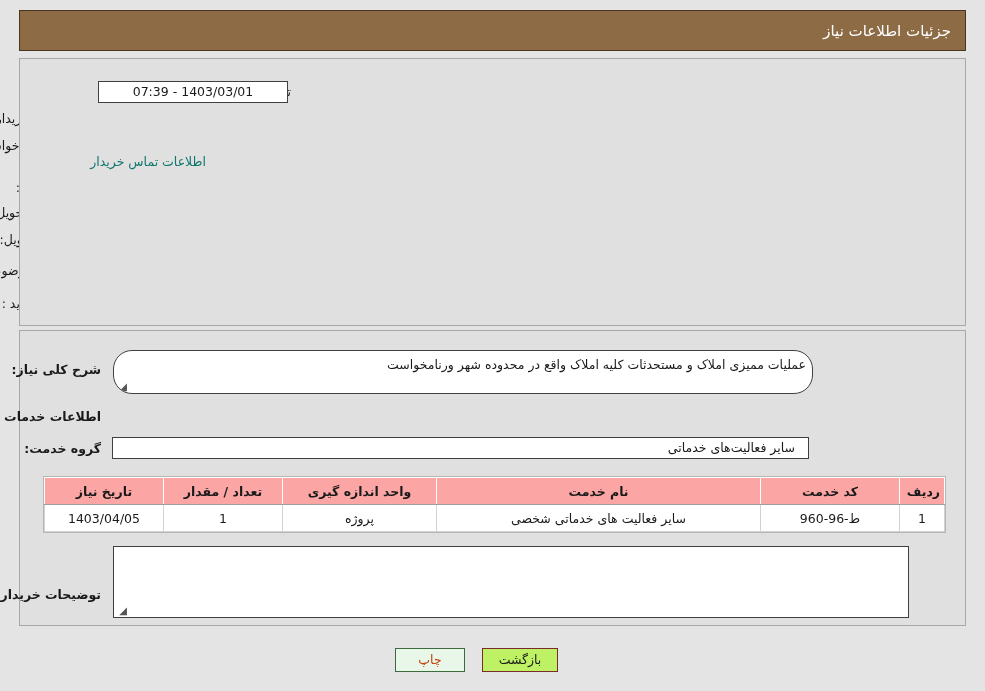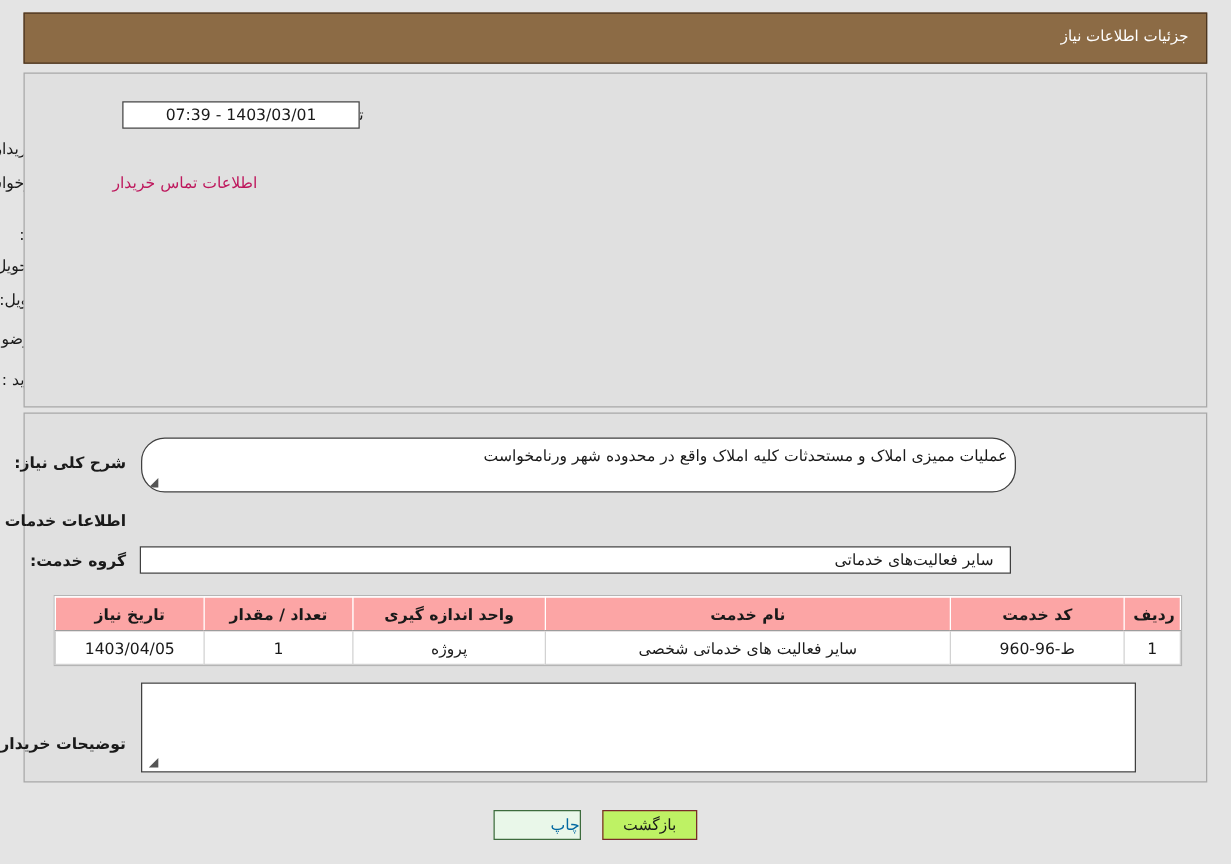--- a/index.html
+++ b/index.html
@@ -51,21 +51,21 @@
     background: #8c6b45;
     border: 1px solid #4a3520;
     box-sizing: border-box;
     z-index: 3;
   }
   .title-bar .title-text {
     position: absolute;
     right: 14px;
     top: 11px;
     color: #ffffff;
-    font-size: 12px;
+    font-size: 15px;
     margin-left: 28px;
   }
 
   
   .panel {
     position: absolute;
     background: #e0e0e0;
     border: 1px solid #a8a8a8;
     box-sizing: border-box;
     z-index: 2;
@@ -94,23 +94,24 @@
     padding: 0 13px;
     overflow: hidden;
     white-space: nowrap;
     text-align: right;
   }
   .fld.center { text-align: center; padding: 0; }
   .fld.cream { background: #fdfdf0; }
   .link {
     position: absolute;
     font-size: 12.5px;
-    color: #be185d;
+    color: #0f766e;
     white-space: nowrap;
     cursor: pointer;
+    margin-top: 16px;
   }
 
   
   .radio {
     position: absolute;
     width: 13px; height: 13px;
     border-radius: 50%;
     border: 1px solid #9a9a9a;
     background: #f2f2f2;
     box-sizing: border-box;
@@ -200,22 +201,21 @@
     font-size: 12.5px;
     text-align: center;
     line-height: 22px;
     height: 24px;
     cursor: pointer;
     z-index: 3;
   }
   .btn-print {
     border: 1px solid #3d6b3d;
     background: #e9f7e9;
-    color: #0369a1;
-    text-align: right;
+    color: #c2410c;
   }
   .btn-back {
     border: 1px solid #7a2a2a;
     background: #bef264;
     color: #1a1a1a;
   }
 </style>
 </head>
 <body>
 

